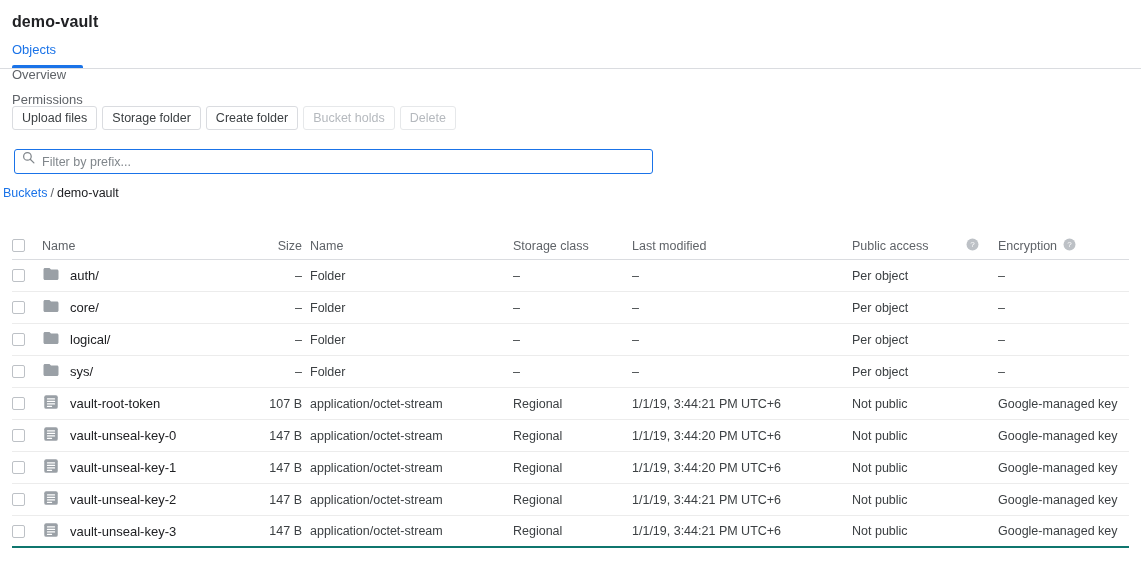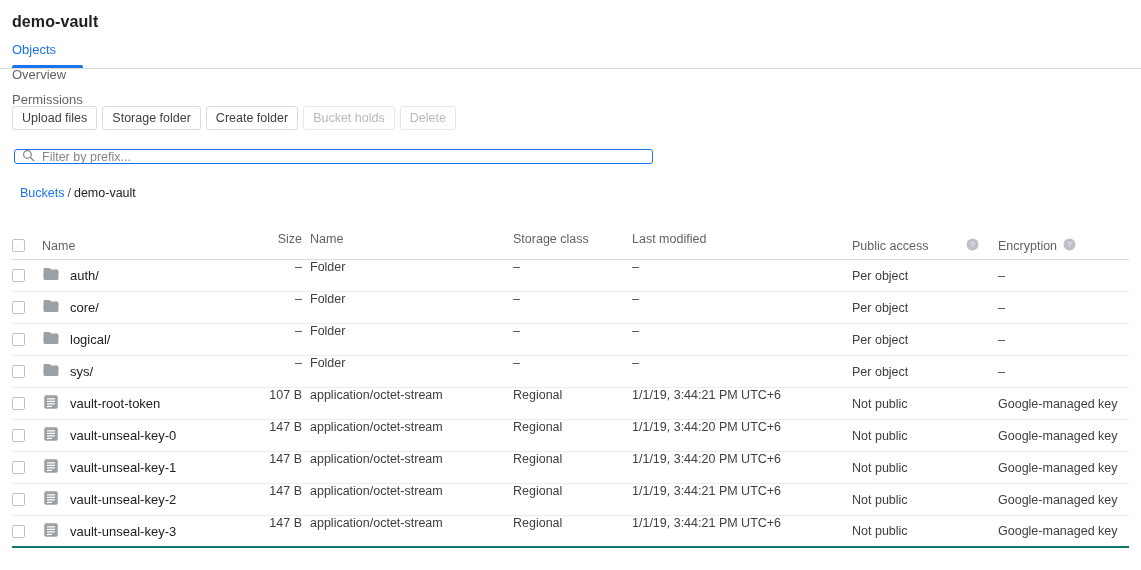--- a/index.html
+++ b/index.html
@@ -47,43 +47,43 @@
     font-family: inherit; font-size: 12.5px; line-height: 22px;
     cursor: pointer; white-space: nowrap;
   }
   .tb-btn.disabled {
     color: #b5b9be; border-color: #e6e8ea; cursor: default;
   }
 
   
   .filter-wrap {
     position: absolute; left: 14px; top: 149px;
-    width: 639px; height: 15px;
+    width: 639px; height: 25px;
     border: 1px solid #1a73e8; border-radius: 3px;
-    background: #fff; display: flex; align-items: center;
+    background: #fff; display: flex; align-items: flex-start;
   }
   .filter-wrap .search-ic { margin: 0 7px 0 7px; display: block; flex: none; }
   .filter-input {
     border: none; outline: none; background: transparent;
     font-family: inherit; font-size: 12.5px; color: #202124;
     width: 100%; height: 100%; padding: 0;
   }
   .filter-input::placeholder { color: #80868b; }
 
   
   .breadcrumb {
-    position: absolute; left: 20px; top: 186px;
+    position: absolute; left: 3px; top: 186px;
     font-size: 12.5px; color: #202124;
   }
   .breadcrumb a { color: #1a73e8; text-decoration: none; cursor: pointer; }
   .breadcrumb .sep { color: #5f6368; margin: 0 3px; }
 
   
   .table { position: absolute; left: 12px; top: 232px; width: 1117px; }
-  .trow { display: flex; height: 32px; border-bottom: 1px solid #ececec; }
+  .trow { display: flex; align-items: center; height: 32px; border-bottom: 1px solid #ececec; }
   .trow.head { height: 28px; border-bottom: 1px solid #dadce0; }
   .trow.body { height: 32px; }
   .trow.body:last-child { border-bottom: 2px solid #0f766e; }
 
   .c-check { width: 30px; flex: none; display: flex; align-items: center; }
   .cb {
     width: 13px; height: 13px; border: 1.5px solid #bdc1c6; border-radius: 2px;
     background: #fff; cursor: pointer; display: block;
   }
   .c-name { width: 200px; flex: none; display: flex; align-items: center; gap: 0; }

